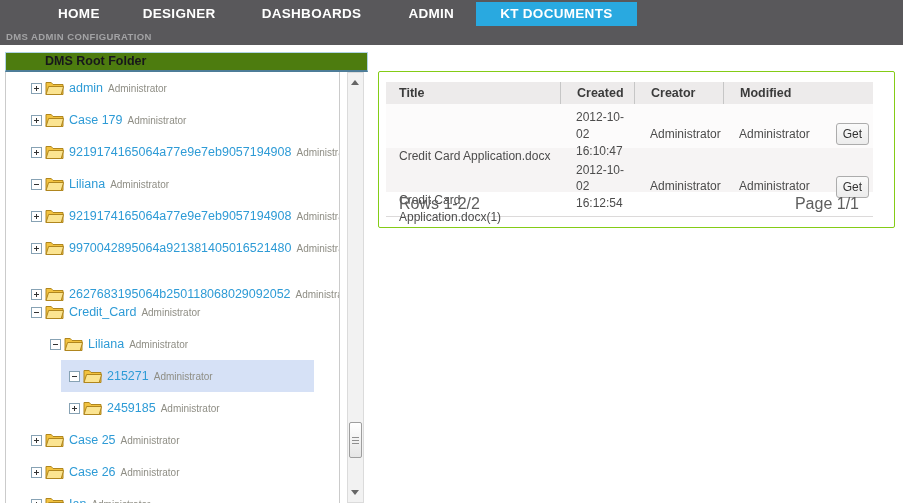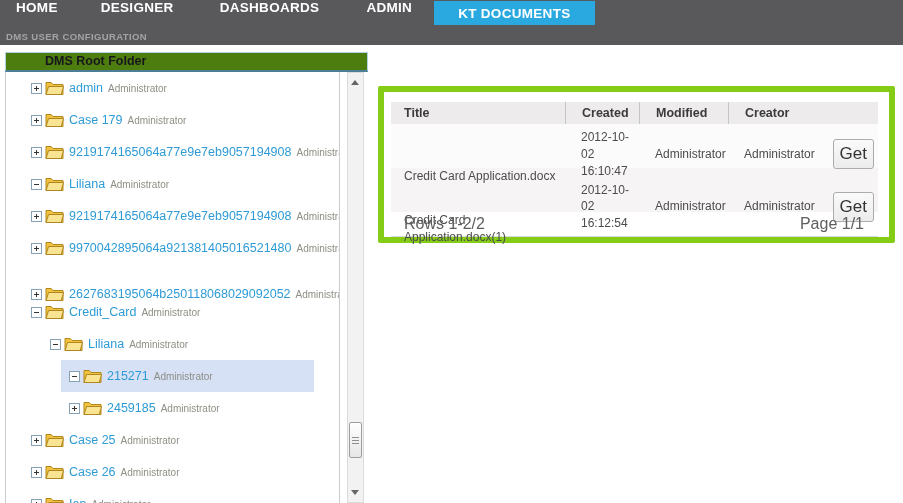--- a/index.html
+++ b/index.html
@@ -1,21 +1,21 @@
 <!DOCTYPE html>
 <html><head>
 <meta charset="utf-8">
 <style>
   html,body{margin:0;padding:0;}
   body{width:903px;height:503px;position:relative;overflow:hidden;background:#fff;
        font-family:"Liberation Sans",sans-serif;-webkit-font-smoothing:antialiased;}
 
   
   .topbar{position:absolute;left:0;top:0;width:903px;height:45px;background:#59585B;}
-  .nav{display:flex;height:26px;padding-left:16px;}
+  .nav{display:flex;align-items:center;height:26px;padding-left:16px;margin-left:42px;}
   .nav-link{color:#fff;font-weight:700;font-size:13.5px;letter-spacing:.3px;cursor:pointer;white-space:nowrap;}
   .nav-link.g1{margin-left:0;}
   .nav-link.g2{margin-left:43px;}
   .nav-link.g3{margin-left:46px;}
   .nav-link.g4{margin-left:47px;}
   .nav-active{margin-left:22px;margin-top:1px;height:24px;display:flex;align-items:center;
               padding:0 24px;background:#29A9E0;}
   .subtitle{position:absolute;left:6px;top:31px;font-size:9.5px;font-weight:700;
             color:#A3A3A5;letter-spacing:.4px;}
 
@@ -46,53 +46,53 @@
   .sb-up{position:absolute;top:7px;left:3px;width:0;height:0;
          border-left:4px solid transparent;border-right:4px solid transparent;border-bottom:5px solid #666;}
   .sb-down{position:absolute;bottom:7px;left:3px;width:0;height:0;
          border-left:4px solid transparent;border-right:4px solid transparent;border-top:5px solid #666;}
   .sb-thumb{position:absolute;left:1px;top:349px;width:13px;height:36px;box-sizing:border-box;
             background:linear-gradient(#ffffff,#e6e6e6);border:1px solid #9E9E9E;border-radius:2px;}
   .sb-grip{position:absolute;left:2px;top:14px;width:7px;height:1px;background:#8F8F8F;
            box-shadow:0 3px 0 #8F8F8F,0 6px 0 #8F8F8F;}
 
   
-  .doc-panel{position:absolute;left:378px;top:86px;width:517px;height:157px;box-sizing:border-box;
-             border:6px solid #84cc16;border-radius:2px;background:#fff;}
+  .doc-panel{position:absolute;left:378px;top:71px;width:517px;height:157px;box-sizing:border-box;
+             border:1px solid #84cc16;border-radius:2px;background:#fff;}
   .doc-table{position:absolute;left:7px;top:10px;width:487px;}
   .tgrid{display:grid;grid-template-columns:174px 74px 89px 100px 1fr;align-items:center;}
   .thead{height:22px;background:#EDEBEB;font-weight:700;font-size:12.5px;color:#3B3B3B;}
   .thead .th{padding-left:16px;height:22px;line-height:22px;box-sizing:border-box;}
   .thead .th:first-child{padding-left:13px;border-left:none;}
   .thead .th:nth-child(2),.thead .th:nth-child(3),.thead .th:nth-child(4){border-left:1px solid #C6C6C6;}
   .trow{height:44px;font-size:12px;color:#4C4C4C;}
   .trow.row-1{background:#FCFBFB;}
   .trow.row-2{background:#F6F4F4;}
   .td{padding-left:16px;line-height:1.4;}
   .td.title{padding-left:13px;padding-right:4px;margin-top:44px;}
   .td.action{display:flex;justify-content:flex-end;padding-right:4px;padding-left:0;}
-  .get-btn{min-width:32px;height:30px;font-size:17px;color:#333;font-family:inherit;
+  .get-btn{min-width:32px;height:22px;font-size:12px;color:#333;font-family:inherit;
            background:linear-gradient(#fafafa,#ececec);border:1px solid #ACACAC;border-radius:3px;cursor:pointer;}
   .tfoot{height:25px;display:flex;justify-content:space-between;align-items:center;font-size:16px;
          color:#5E5E5E;border-bottom:1px solid #DCDADA;padding:0 14px 0 13px;box-sizing:border-box;background:#fff;}
 </style>
 </head>
 <body>
 
 <div class="topbar">
   <div class="nav">
     <span class="nav-link g1">HOME</span>
     <span class="nav-link g2">DESIGNER</span>
     <span class="nav-link g3">DASHBOARDS</span>
     <span class="nav-link g4">ADMIN</span>
     <span class="nav-active">
       <span class="nav-link">KT DOCUMENTS</span>
     </span>
   </div>
-  <div class="subtitle">DMS USER CONFIGURATION</div>
+  <div class="subtitle">DMS ADMIN CONFIGURATION</div>
 </div>
 
 <div class="tree-header">DMS Root Folder</div>
 <div class="tree-panel">
     <div class="tree-row" style="top: 0px; padding-left: 25px;">
       <span class="expander plus"></span>
       <span class="folder-ico">
         <svg width="19" height="14" viewBox="0 0 19 14">
           <path d="M1 1.5h5.2l1.8 2H18v10H1z" fill="#F2C23F" stroke="#B0861E"></path>
           <path d="M3.6 5.5h15l-2.4 8H1z" fill="#FBE491" stroke="#B0861E"></path>
@@ -252,22 +252,22 @@
     <span class="sb-grip"></span>
   </span>
   <span class="sb-down"></span>
 </div>
 
 <div class="doc-panel">
   <div class="doc-table">
     <div class="tgrid thead">
       <div class="th">Title</div>
       <div class="th">Created</div>
+      <div class="th">Creator</div>
       <div class="th">Modified</div>
-      <div class="th">Creator</div>
       <div class="th"></div>
     </div>
     <div>
         <div class="tgrid trow row-1">
           <div class="td title">Credit Card Application.docx</div>
           <div class="td">
             <div>2012-10-02</div>
             <div>16:10:47</div>
           </div>
           <div class="td">Administrator</div>

